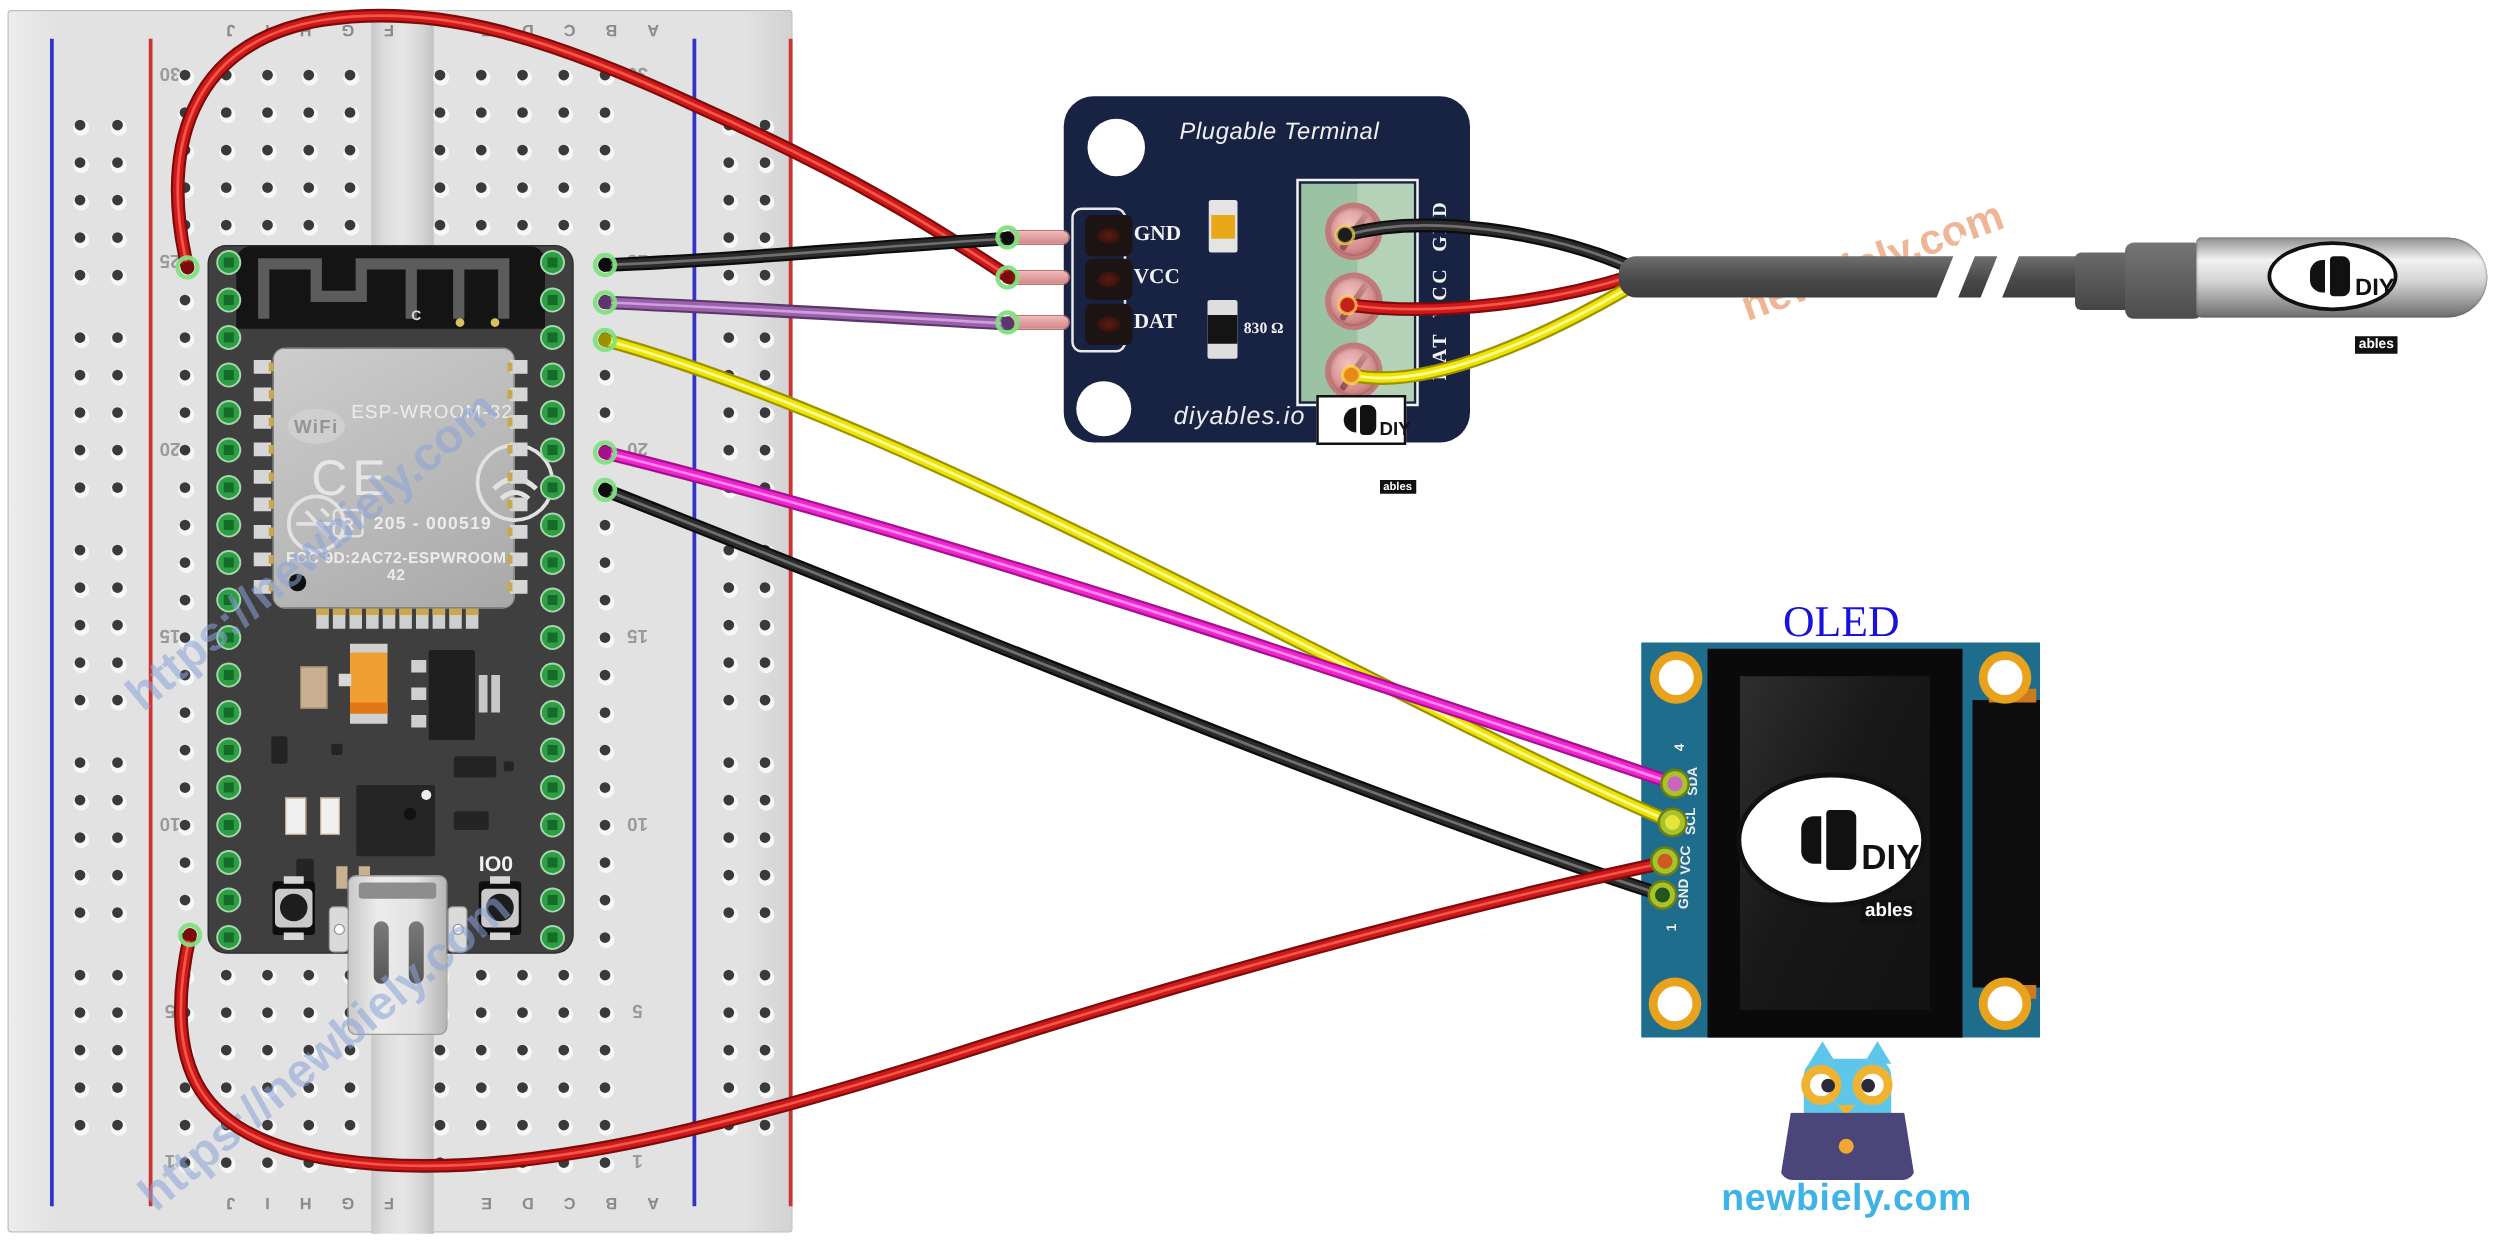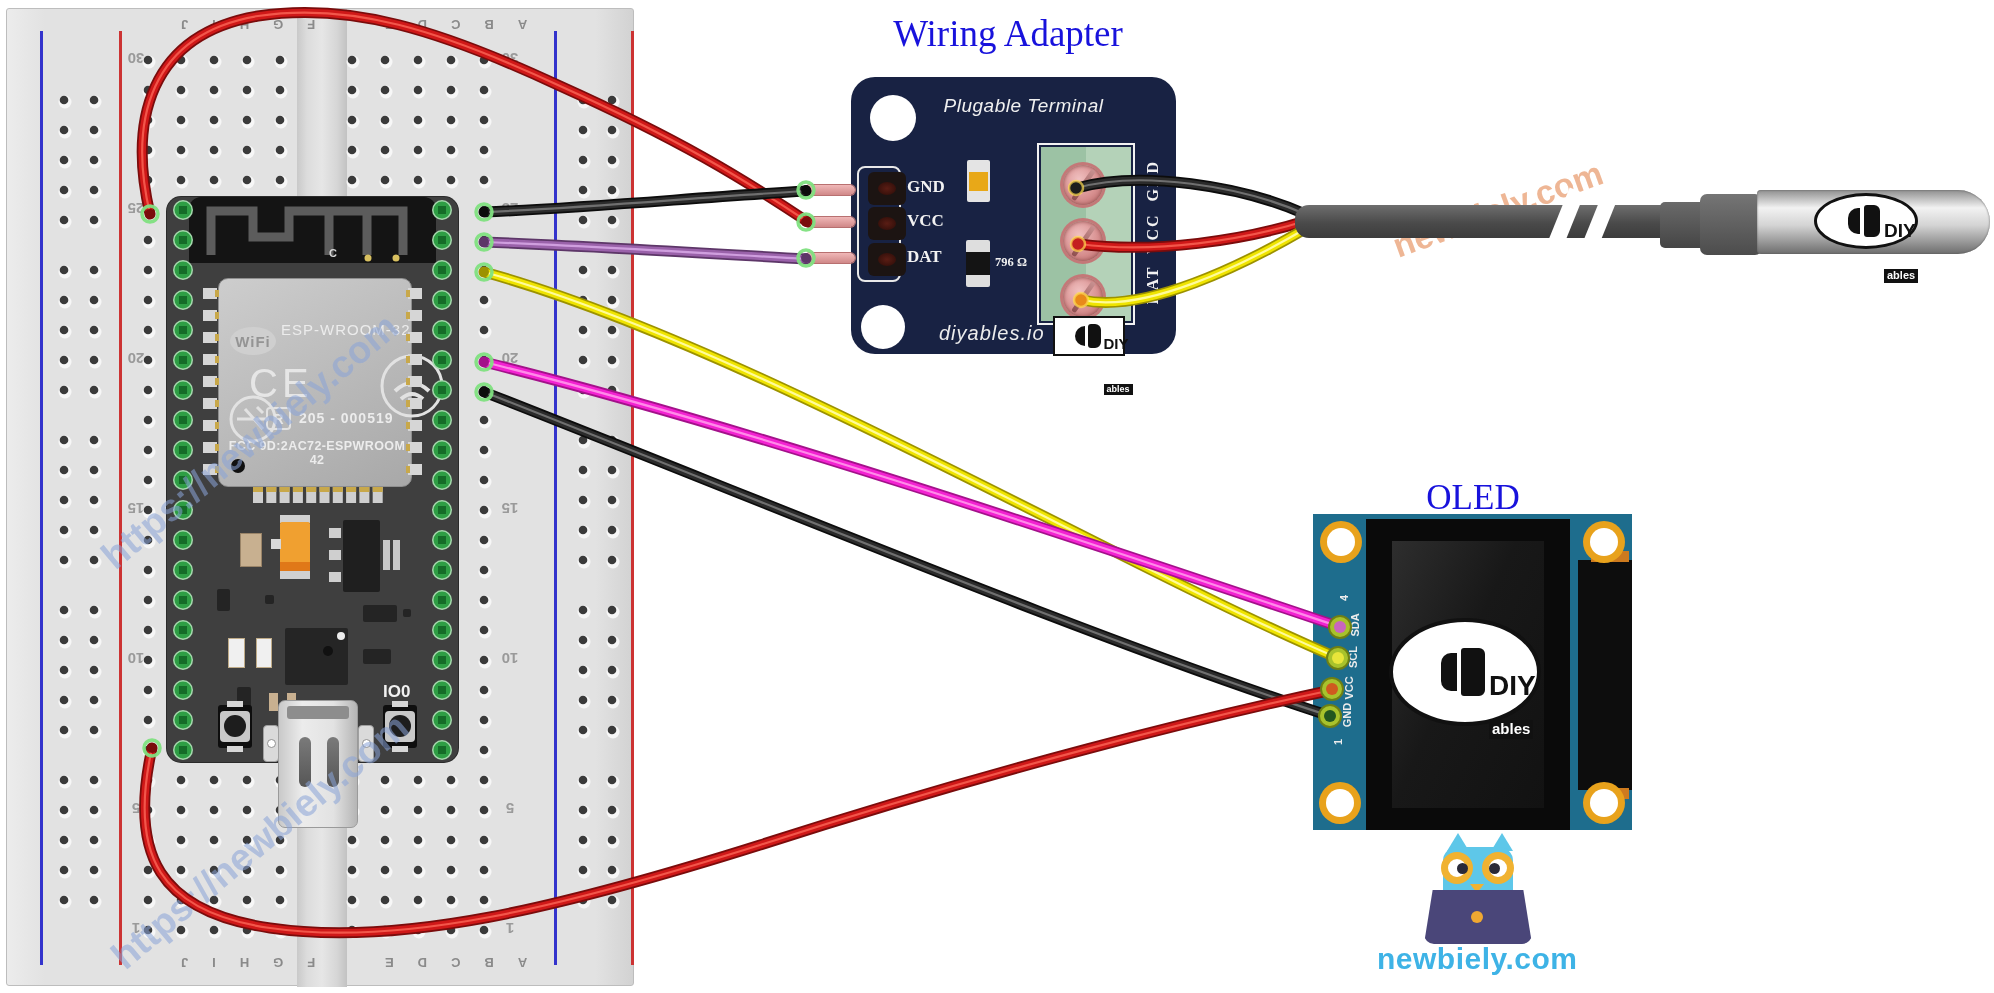--- a/index.html
+++ b/index.html
@@ -1190,21 +1190,20 @@
       <rect x="359.4" y="487" width="10" height="5" fill="#c8a84a"></rect>
       <rect x="372.7" y="487" width="10" height="16" fill="#cfcfcf"></rect>
       <rect x="372.7" y="487" width="10" height="5" fill="#c8a84a"></rect>
       <circle cx="368" cy="258" r="3.5" fill="#d8c060"></circle>
       <circle cx="396" cy="258" r="3.5" fill="#d8c060"></circle>
     </svg>
 
   <div class="wm" style="left:20px;top:420px;width:460px;transform:rotate(-40deg)">https://newbiely.com</div>
   <div class="wm" style="left:30px;top:820px;width:460px;transform:rotate(-40deg)">https://newbiely.com</div>
 
-  <div class="btitle" style="left:858px;top:12px;width:300px;font-size:37px">Wiring Adapter</div>
   <div class="btitle" style="left:1393px;top:478px;width:160px;font-size:35px">OLED</div>
 
   <div class="adapter">
     <div class="ad-circle" style="left:19px;top:18px;width:46px;height:46px"></div>
     <div class="ad-circle" style="left:10px;top:228px;width:44px;height:44px"></div>
     <div class="ad-title">Plugable Terminal</div>
     <div class="ad-pin" style="top:108px"></div>
     <div class="ad-pin" style="top:140px"></div>
     <div class="ad-pin" style="top:176px"></div>
     <div class="ad-headbox">
@@ -1220,21 +1219,21 @@
     </div>
     <div class="ad-pinlbl" style="top:100px">GND</div>
     <div class="ad-pinlbl" style="top:134px">VCC</div>
     <div class="ad-pinlbl" style="top:170px">DAT</div>
     <div class="ad-led">
         <i></i>
       </div>
     <div class="ad-res">
         <i></i>
       </div>
-    <div class="ad-reslbl">796 Ω</div>
+    <div class="ad-reslbl">830 Ω</div>
     <div class="ad-term">
       <div class="ad-green">
           <i></i>
         </div>
       <div class="screw" style="left:24px;top:20px">
           <i></i>
         </div>
       <div class="screw" style="left:24px;top:76px">
           <i></i>
         </div>

